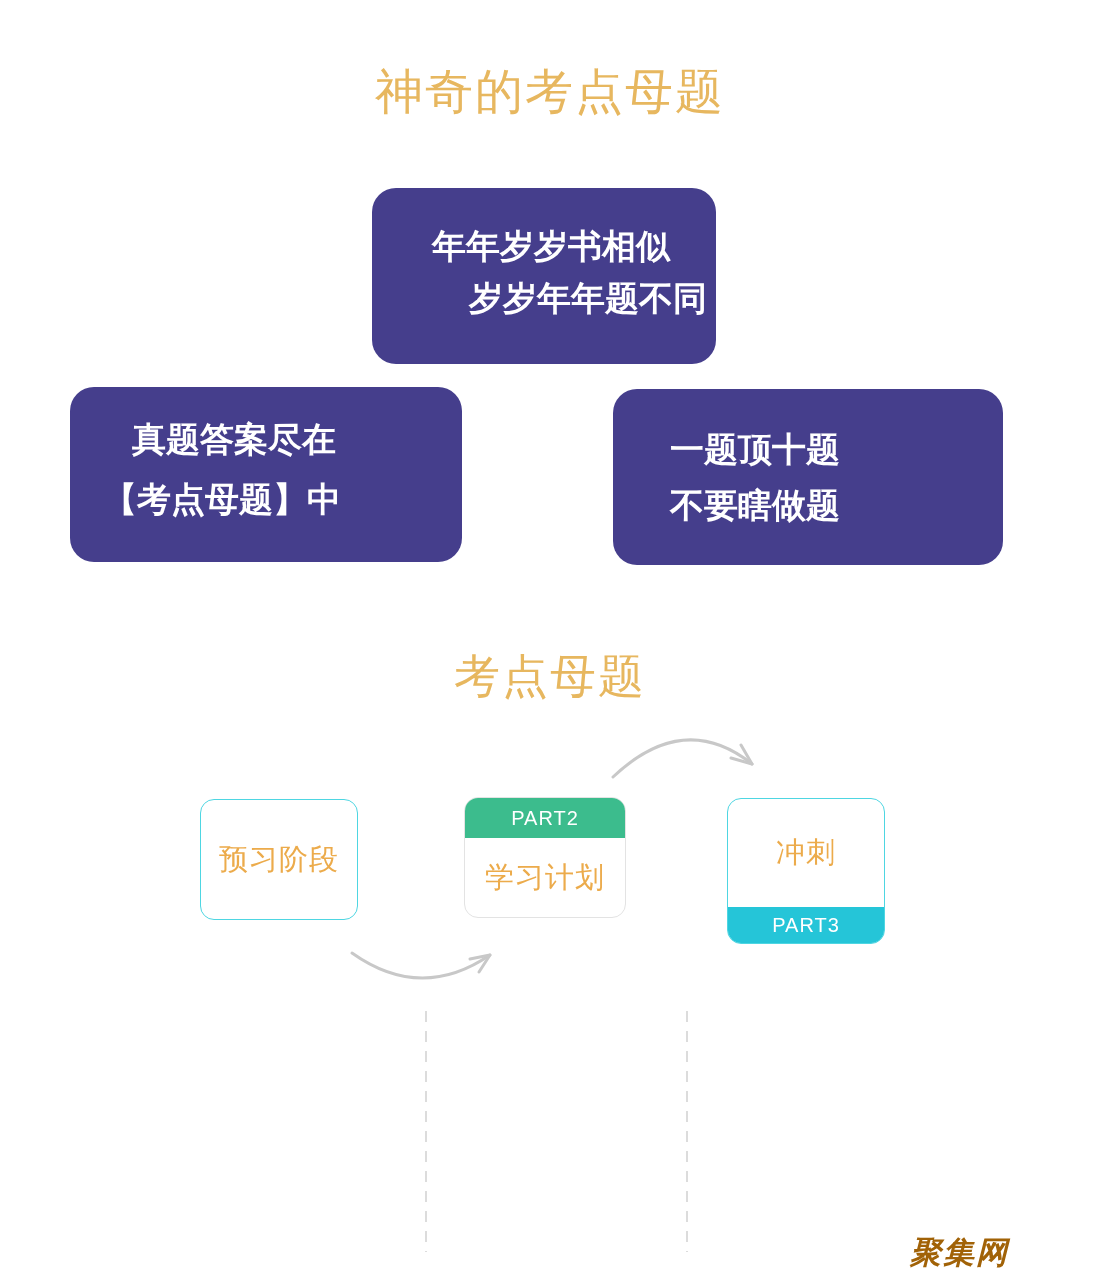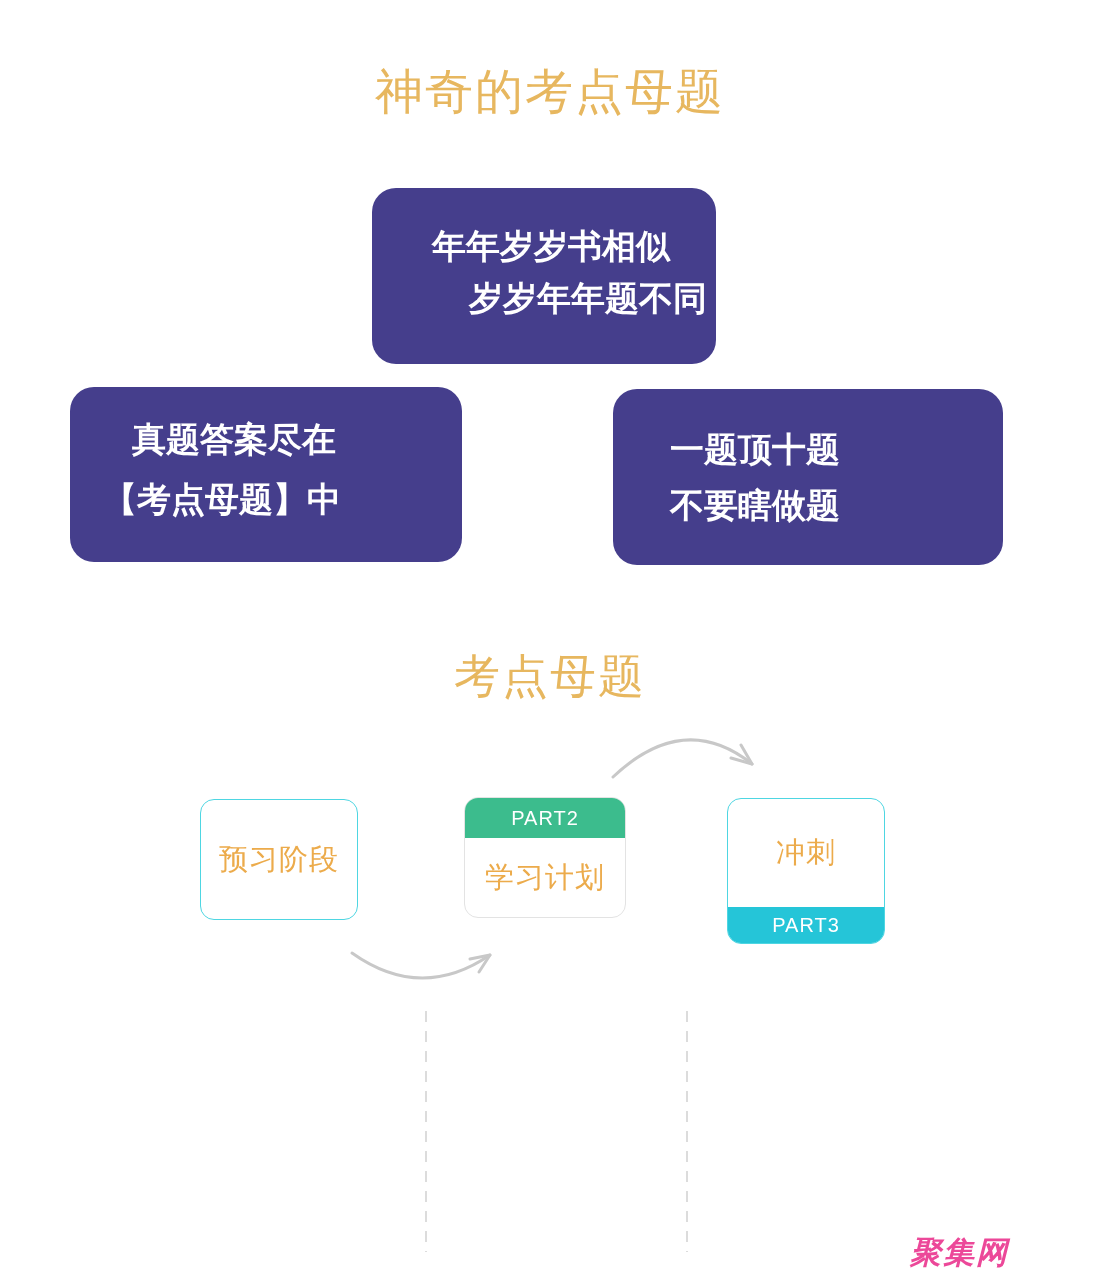--- a/index.html
+++ b/index.html
@@ -46,21 +46,21 @@
   .bar-green{background:#3CBC8D;height:40px;}
 
   
   .overlay{position:absolute;left:0;top:0;pointer-events:none;}
   .arc{fill:none;stroke-width:3;stroke-linecap:round;}
   .head{fill:none;stroke-width:3;stroke-linecap:round;stroke-linejoin:round;}
   .dash{stroke-width:1.6;}
 
   
   .watermark{position:absolute;left:910px;top:1232px;font-size:31px;font-weight:700;
-             font-style:italic;color:#ec4899;letter-spacing:2px;white-space:nowrap;}
+             font-style:italic;color:#a16207;letter-spacing:2px;white-space:nowrap;}
 </style>
 </head>
 <body>
 
 <div class="canvas">
 
   <div class="sec-title t1">神奇的考点母题</div>
 
   <div class="pbox pbox-top">
     <div class="pline ln0">年年岁岁书相似</div>

